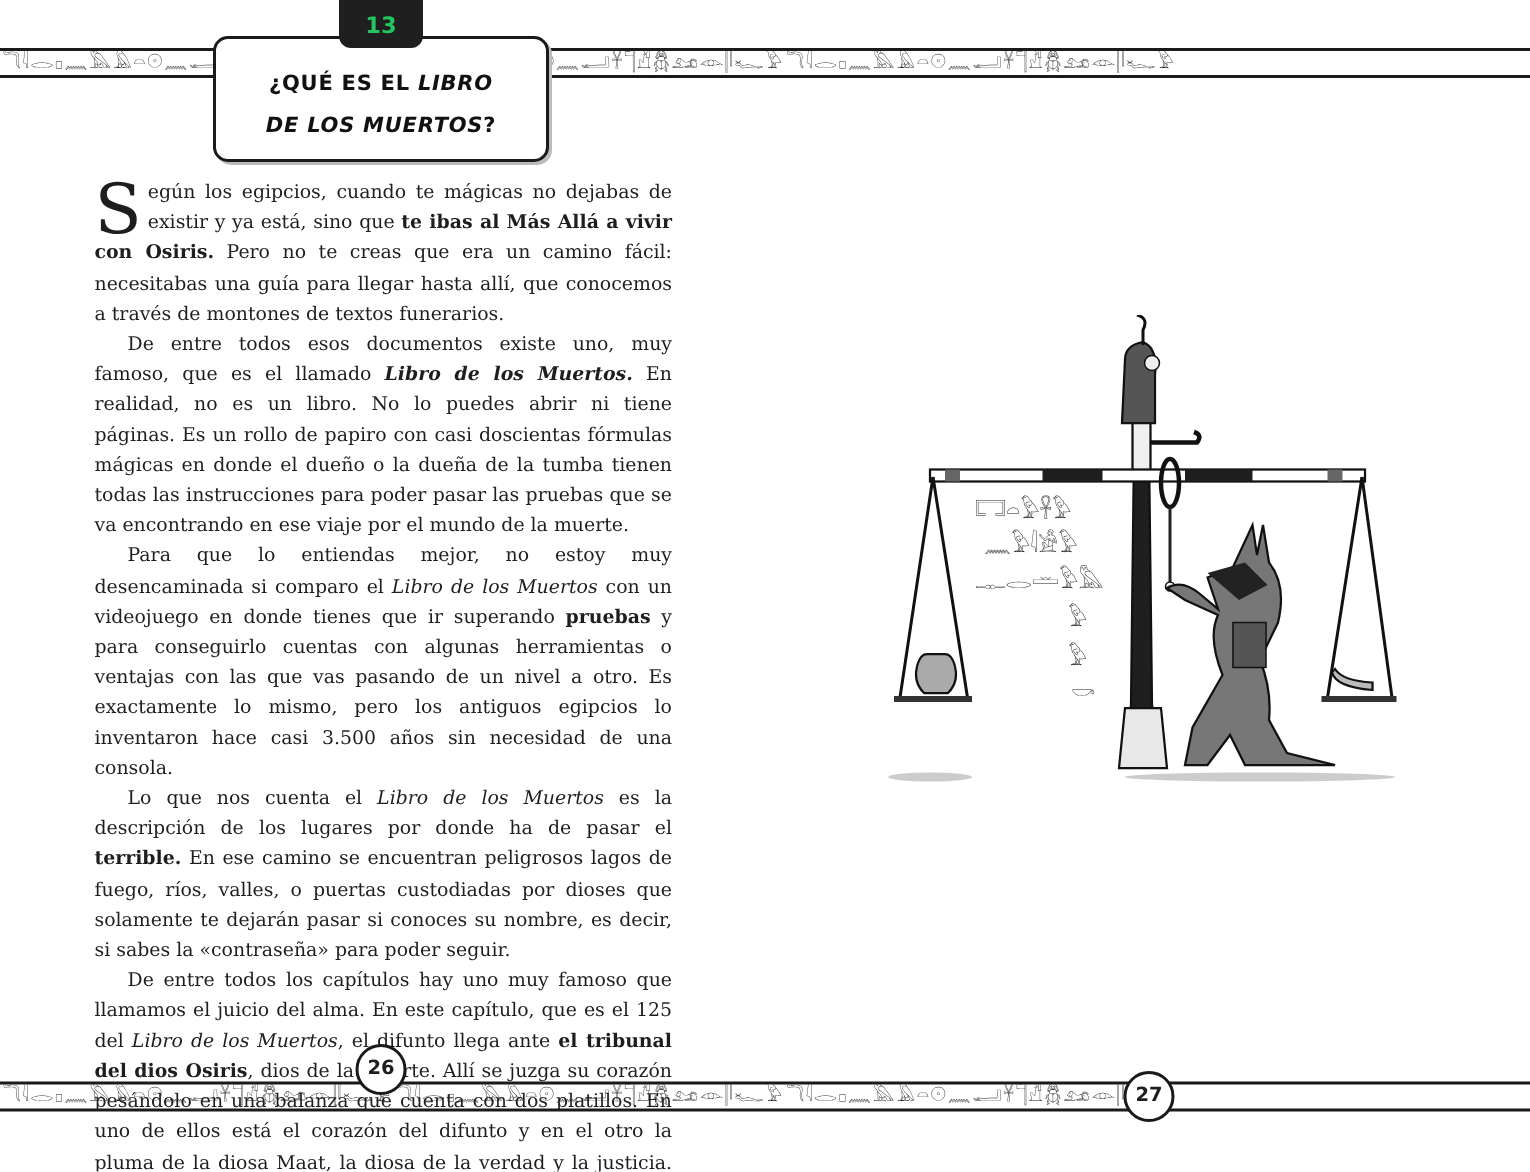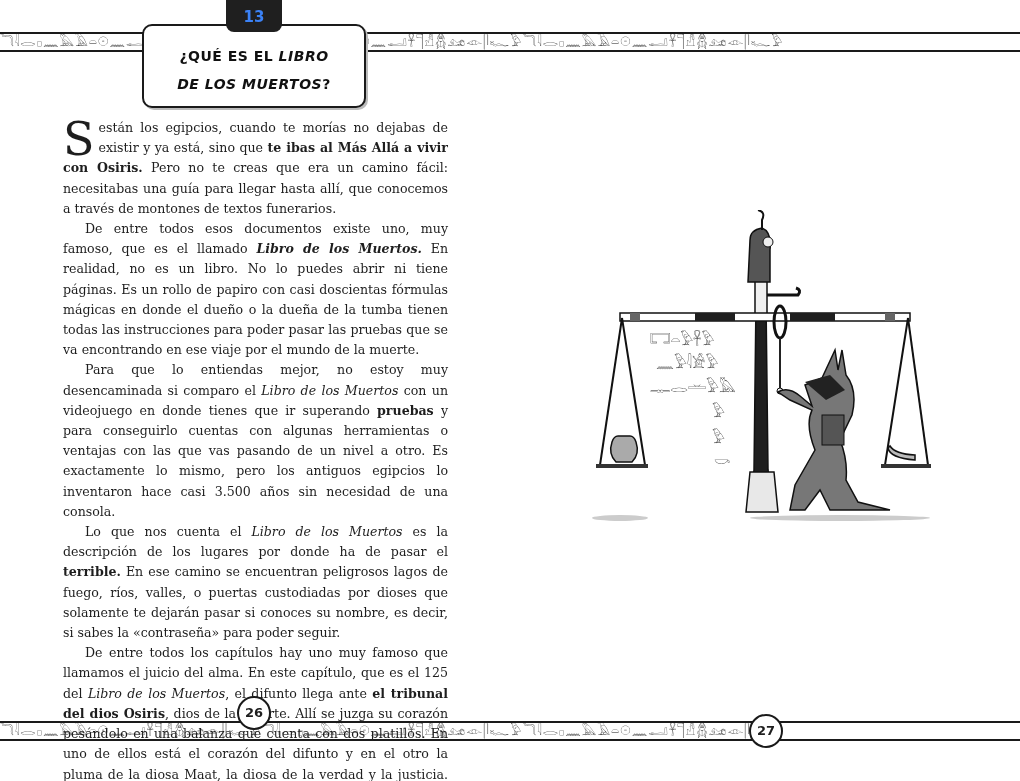--- a/index.html
+++ b/index.html
@@ -25,21 +25,21 @@
   .page-num.left { left: 237px; top: 696px; }
   .page-num.right { left: 749px; top: 714px; }
 
   .title-box {
     position: absolute; left: 142px; top: 24px; width: 224px; height: 84px;
     border: 2px solid #1a1a1a; border-radius: 10px; background: #fff;
     box-shadow: 2px 2px 0 #bbb;
   }
   .chapter-tab {
     position: absolute; left: 226px; top: 0; width: 56px; height: 32px;
-    background: #1f1f1f; color: #3b82f6; border-radius: 0 0 8px 8px;
+    background: #1f1f1f; color: #22c55e; border-radius: 0 0 8px 8px;
     font-family: "DejaVu Sans", sans-serif; font-weight: bold; font-size: 15px;
     text-align: center; line-height: 34px;
   }
   .title-text {
     position: absolute; left: 146px; top: 42px; width: 216px;
     font-family: "DejaVu Sans", sans-serif; font-weight: bold; font-size: 14px;
     line-height: 28px; text-align: center; letter-spacing: 0.5px; color: #111;
   }
   .title-text i { font-style: italic; }
 
@@ -72,21 +72,21 @@
 
 <div class="title-box"></div>
 <div class="chapter-tab">13</div>
 <div class="title-text">
   <span>¿QUÉ ES EL </span><i>LIBRO</i><br>
   <i>DE LOS MUERTOS</i><span>?</span>
 </div>
 
 <div class="col left">
   <p class="first">
-    <span class="dropcap">S</span><span>están los egipcios, cuando te morías no dejabas de existir y ya está, sino que </span><b>te ibas al Más Allá a vivir con Osiris.</b><span> Pero no te creas que era un camino fácil: necesitabas una guía para llegar hasta allí, que conocemos a través de montones de textos funerarios.</span>
+    <span class="dropcap">S</span><span>egún los egipcios, cuando te mágicas no dejabas de existir y ya está, sino que </span><b>te ibas al Más Allá a vivir con Osiris.</b><span> Pero no te creas que era un camino fácil: necesitabas una guía para llegar hasta allí, que conocemos a través de montones de textos funerarios.</span>
   </p>
   <p>
     <span>De entre todos esos documentos existe uno, muy famoso, que es el llamado </span><b><i>Libro de los Muertos.</i></b><span> En realidad, no es un libro. No lo puedes abrir ni tiene páginas. Es un rollo de papiro con casi doscientas fórmulas mágicas en donde el dueño o la dueña de la tumba tienen todas las instrucciones para poder pasar las pruebas que se va encontrando en ese viaje por el mundo de la muerte.</span>
   </p>
   <p>
     <span>Para que lo entiendas mejor, no estoy muy desencaminada si comparo el </span><i>Libro de los Muertos</i><span> con un videojuego en donde tienes que ir superando </span><b>pruebas</b><span> y para conseguirlo cuentas con algunas herramientas o ventajas con las que vas pasando de un nivel a otro. Es exactamente lo mismo, pero los antiguos egipcios lo inventaron hace casi 3.500 años sin necesidad de una consola.</span>
   </p>
   <p>
     <span>Lo que nos cuenta el </span><i>Libro de los Muertos</i><span> es la descripción de los lugares por donde ha de pasar el </span><b>terrible.</b><span> En ese camino se encuentran peligrosos lagos de fuego, ríos, valles, o puertas custodiadas por dioses que solamente te dejarán pasar si conoces su nombre, es decir, si sabes la «contraseña» para poder seguir.</span>
   </p>

